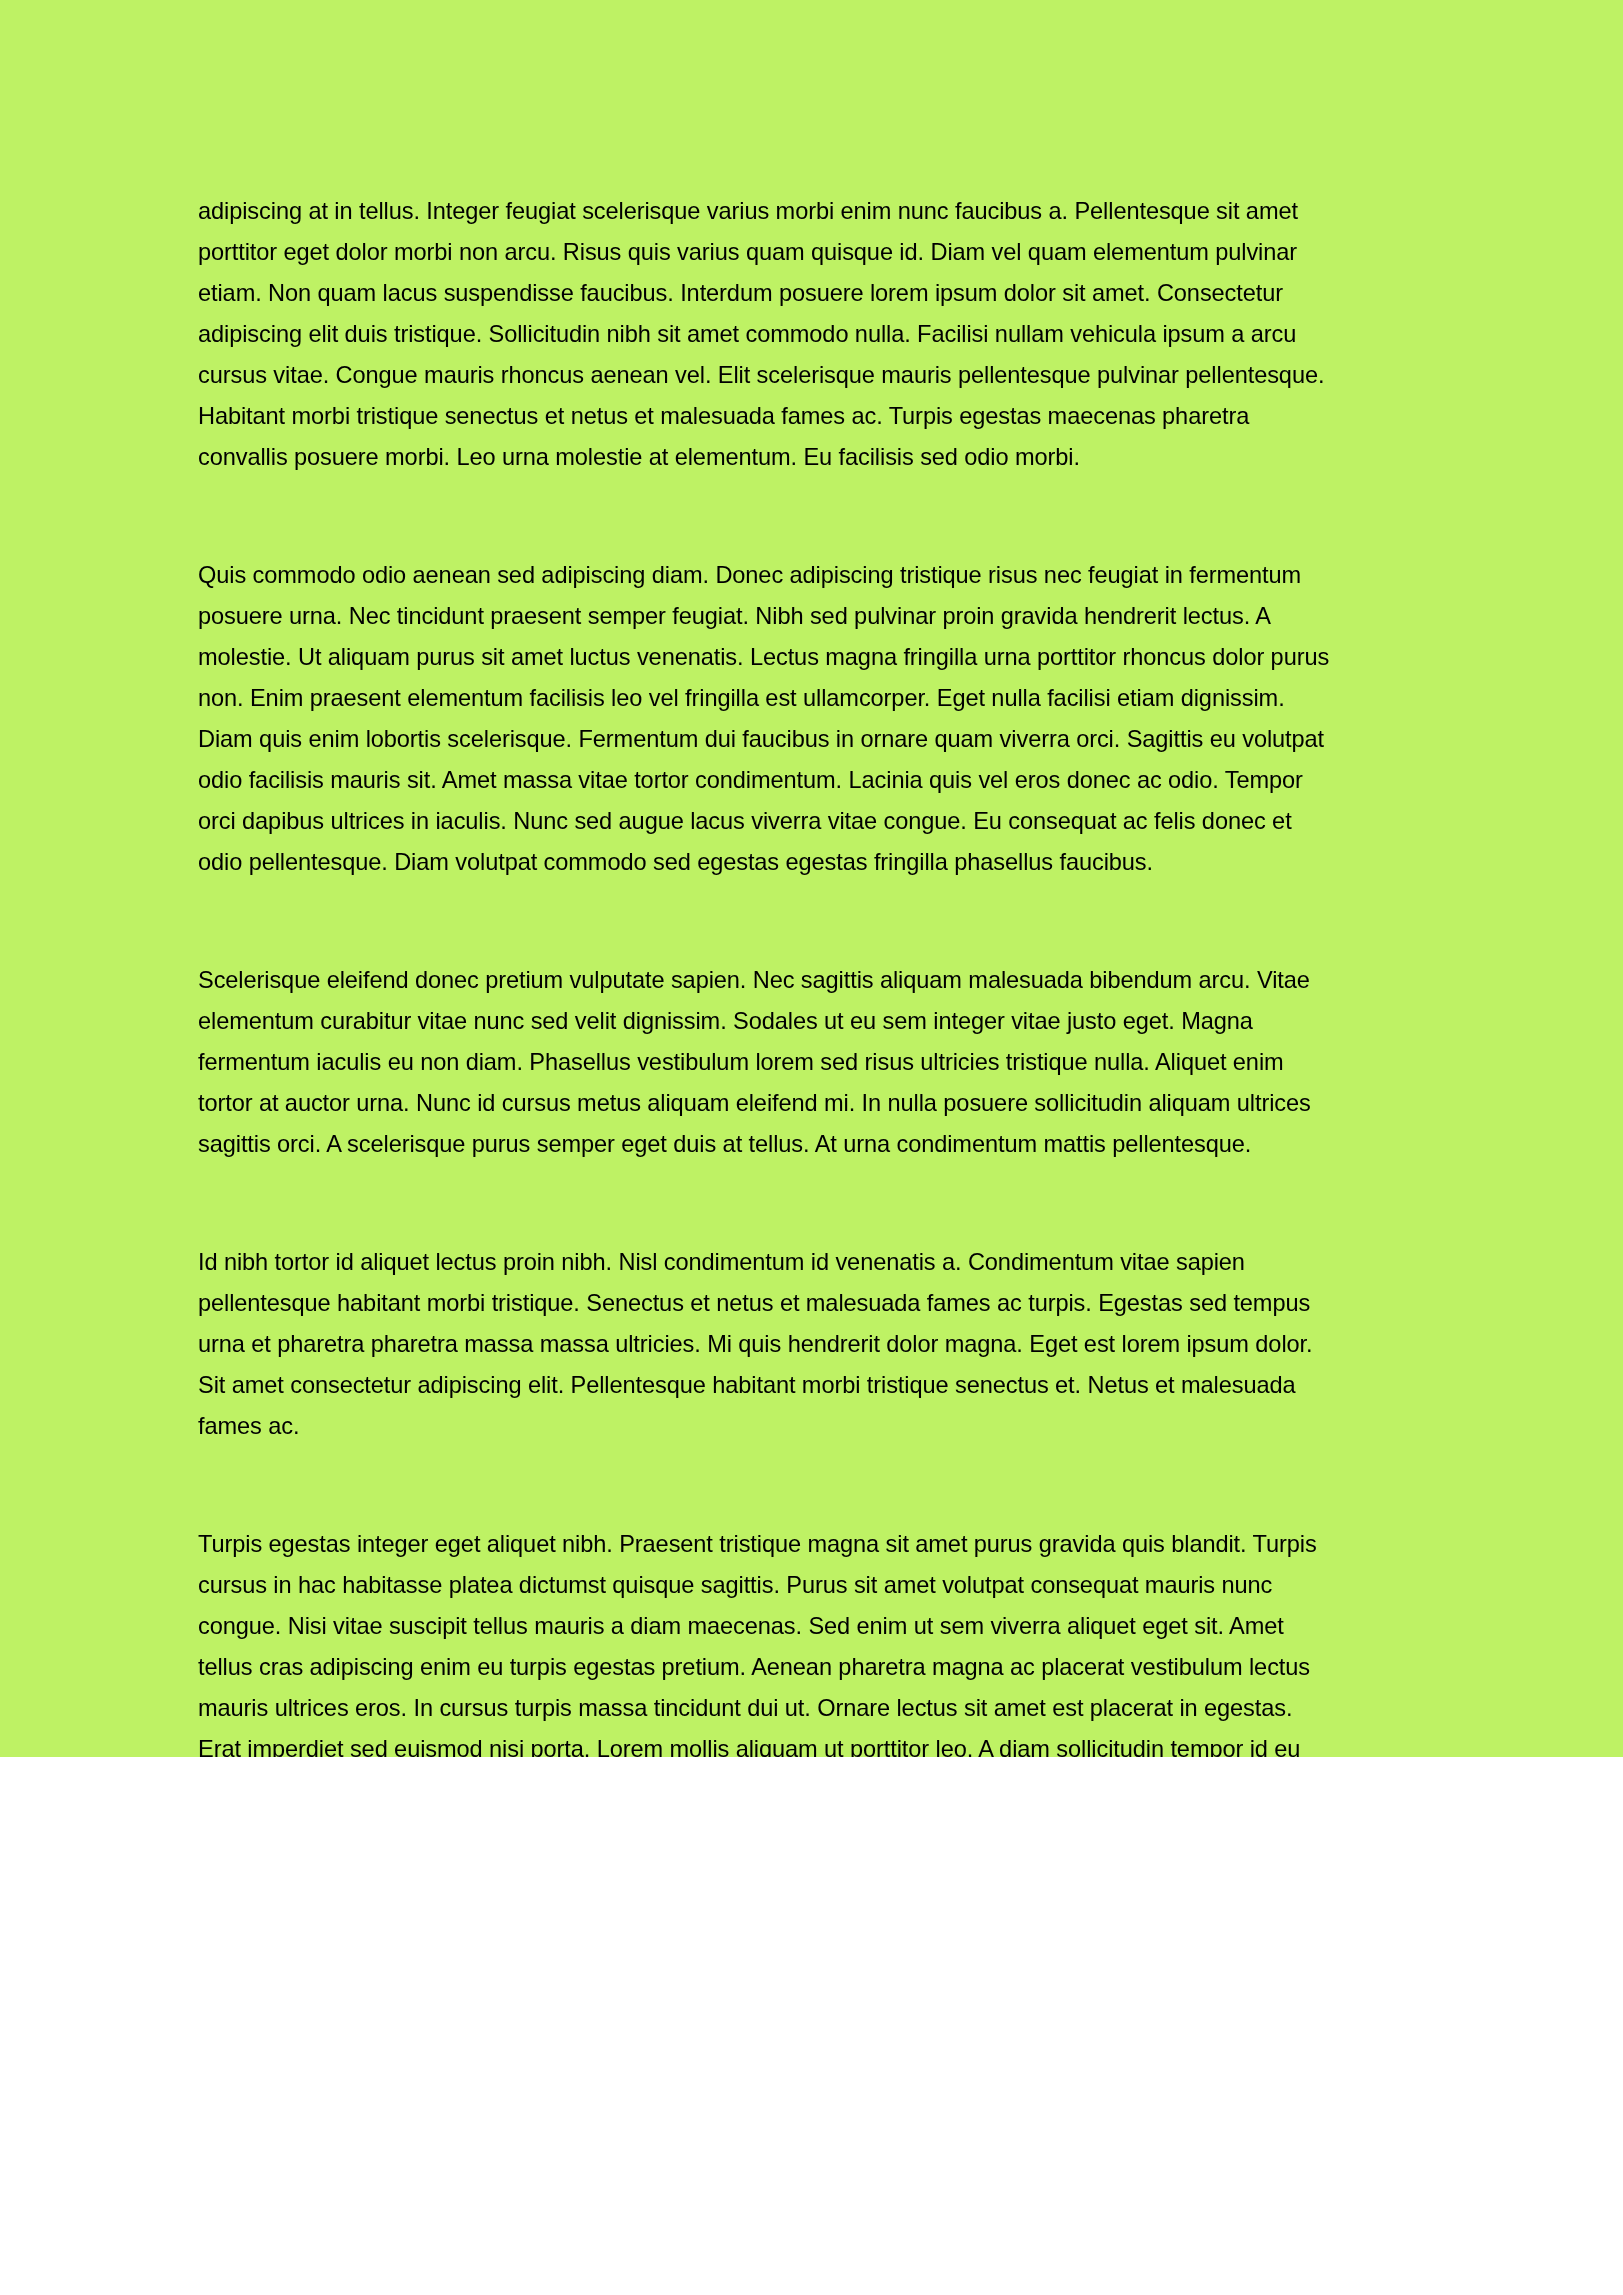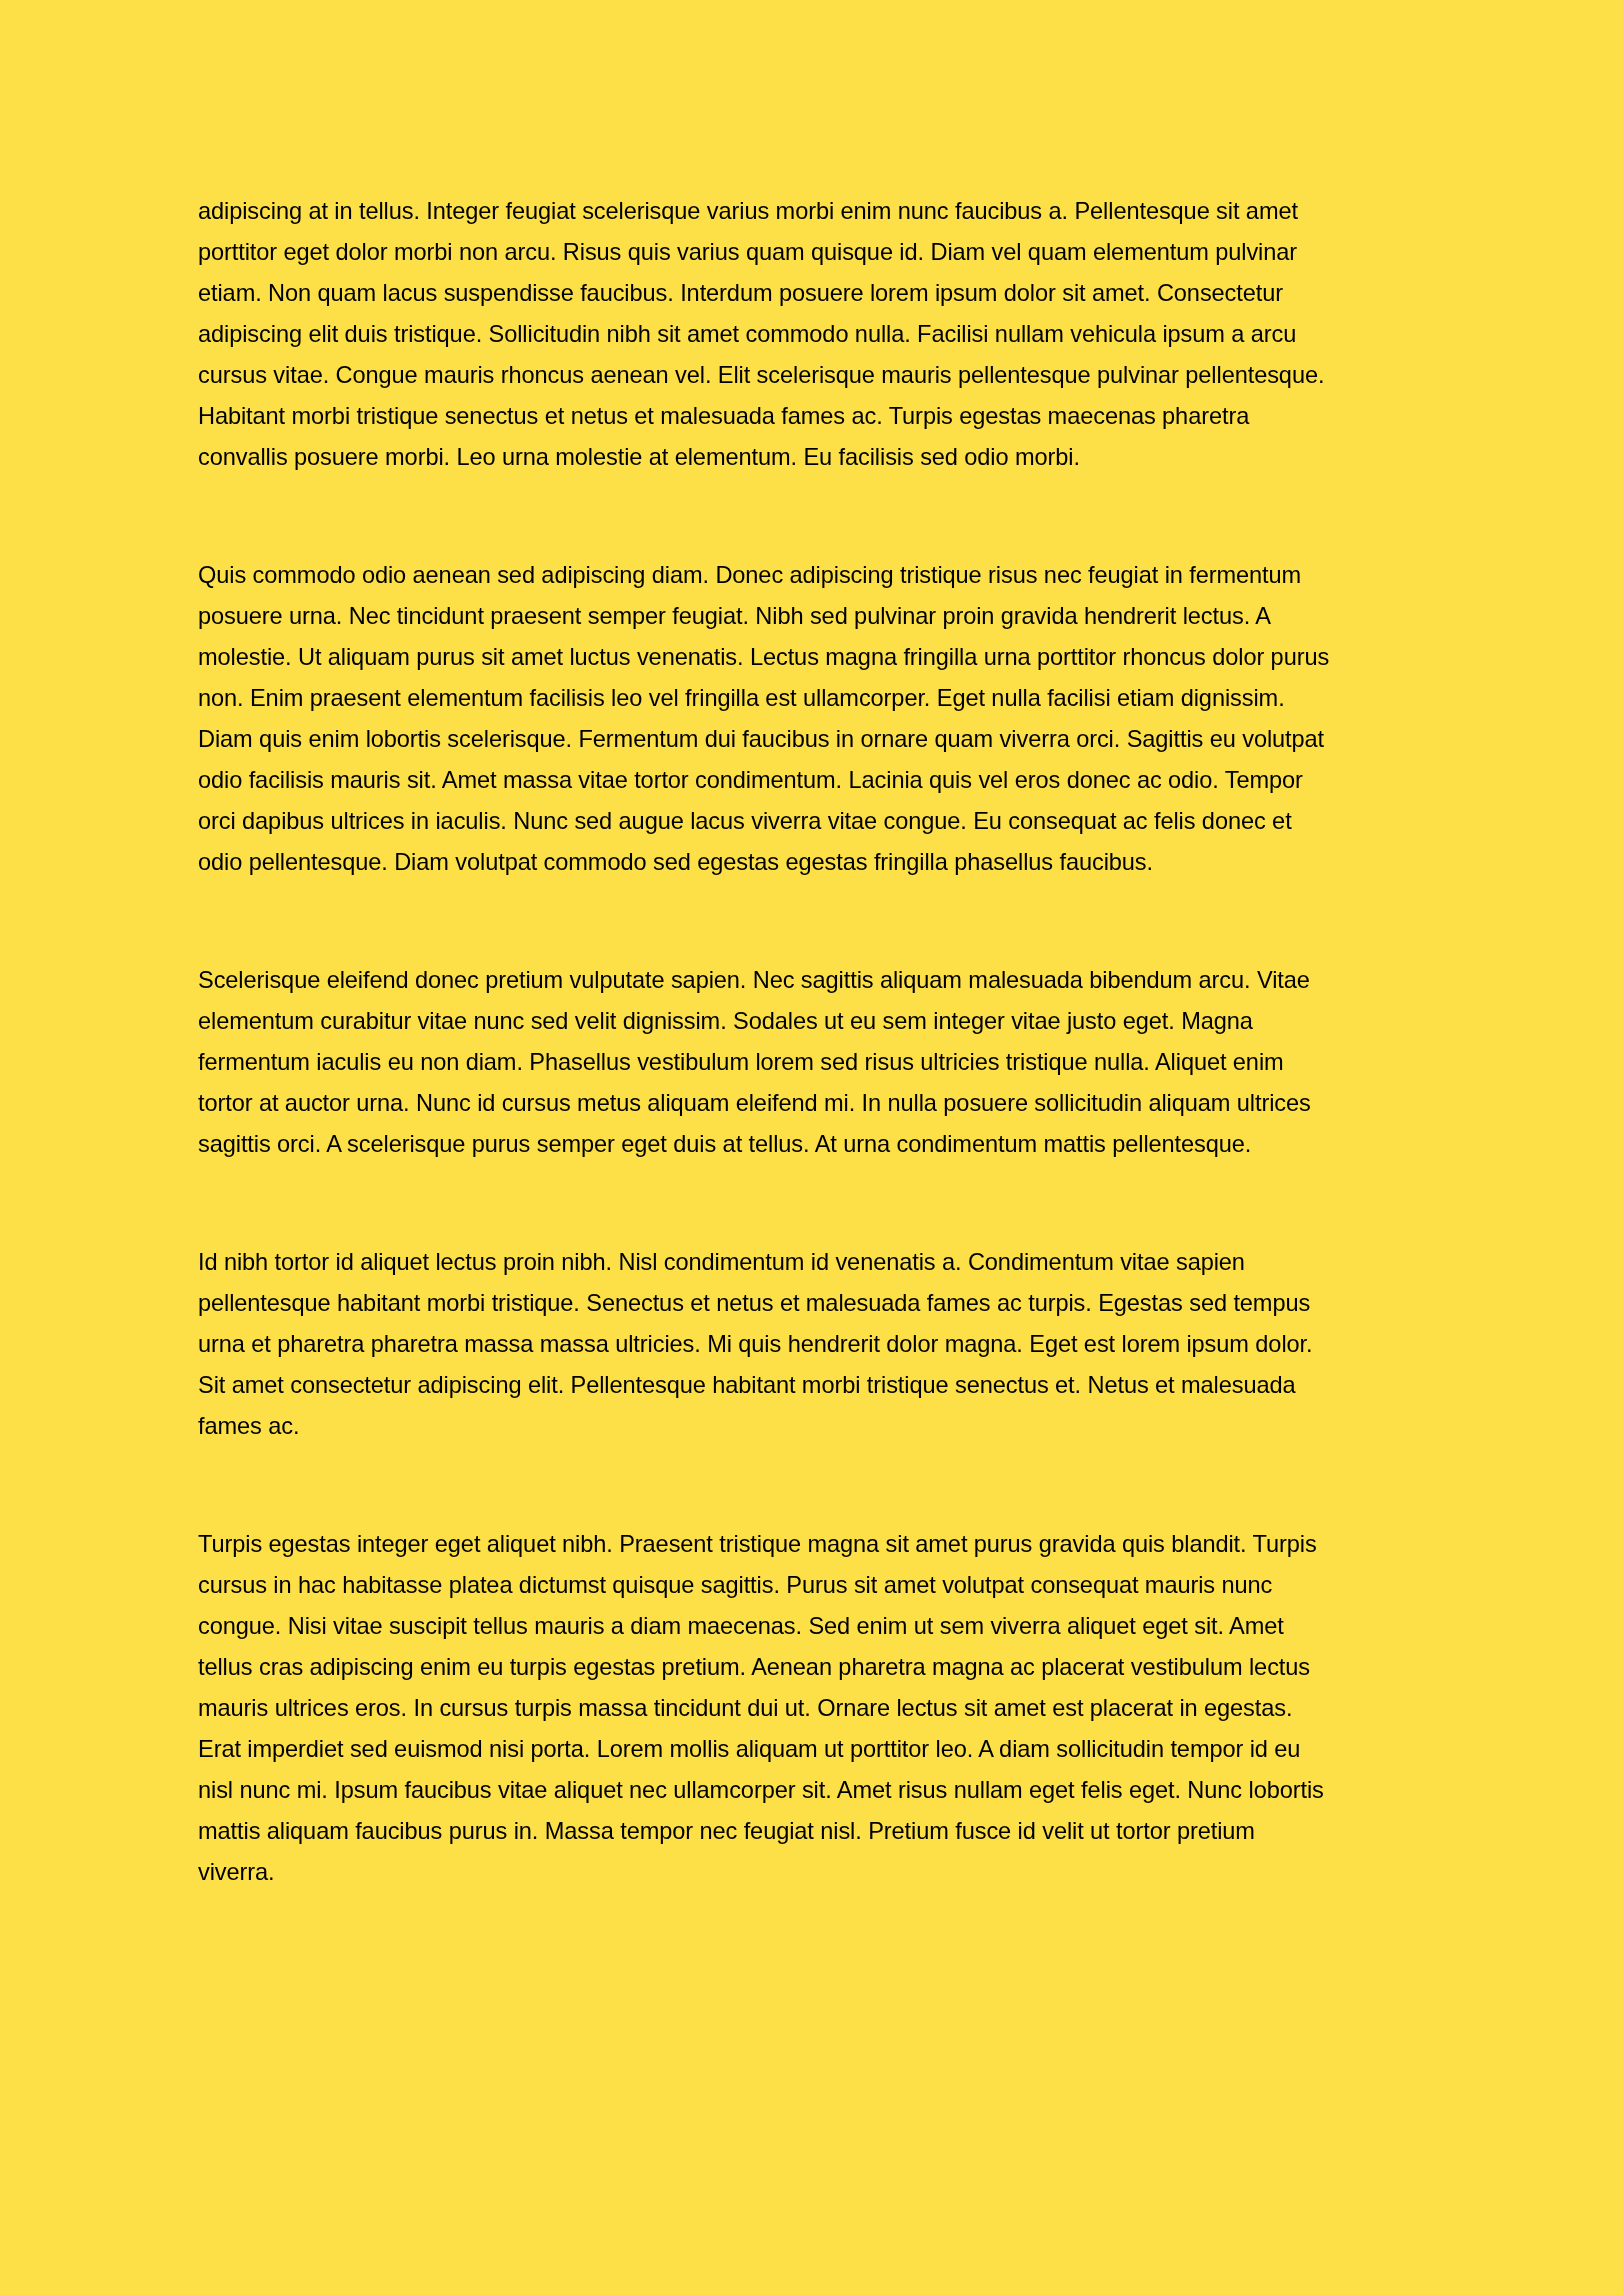--- a/index.html
+++ b/index.html
@@ -3,22 +3,22 @@
 <meta charset="utf-8">
 <style>
   html, body {
     margin: 0;
     padding: 0;
     background: #ffffff;
   }
   .page {
     position: relative;
     width: 1623px;
-    height: 2295px;
-    background: #fde047;
+    height: 1757px;
+    background: #bef264;
     overflow: hidden;
     font-family: "Liberation Sans", sans-serif;
   }
   .text-block {
     position: absolute;
     top: 191px;
     left: 198px;
     width: 1132px;
     color: #000000;
   }

